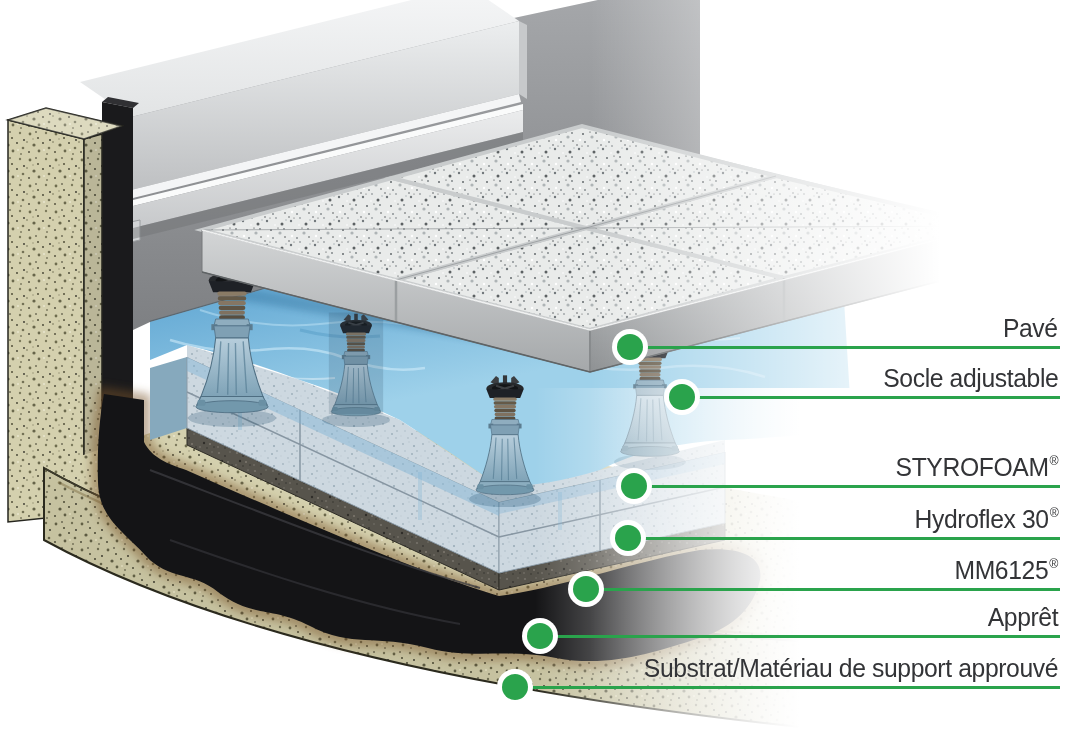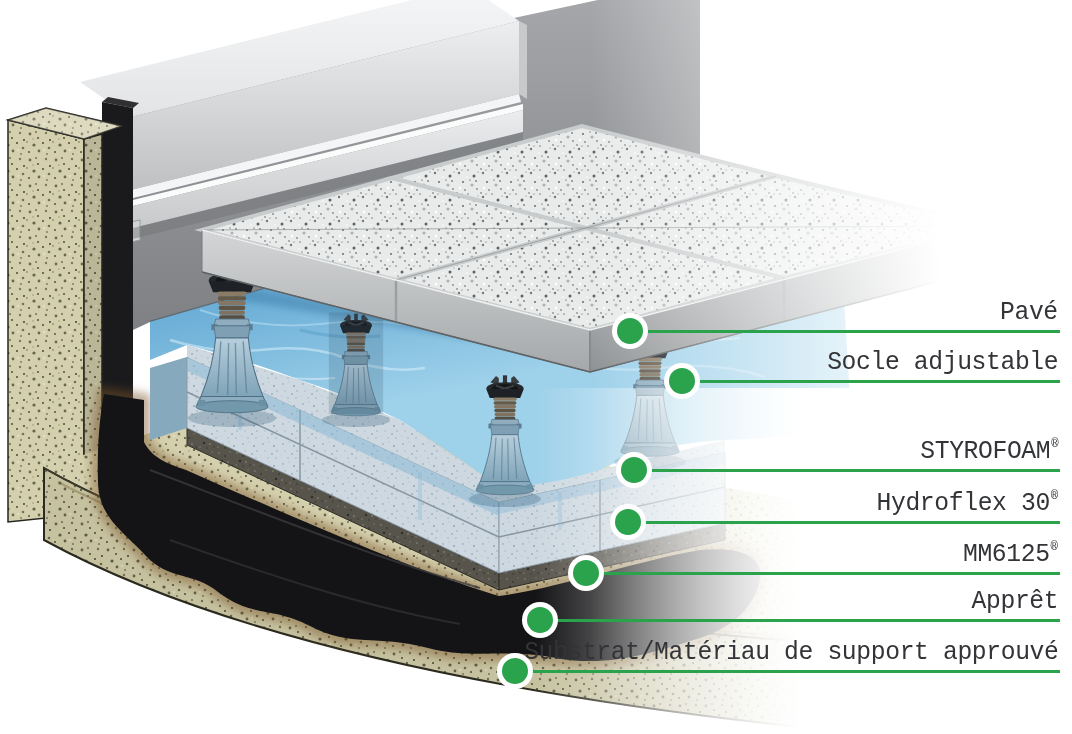--- a/index.html
+++ b/index.html
@@ -1,19 +1,19 @@
 <!DOCTYPE html>
 <html style="--green: #2aa34c; --label-color: #333437;"><head>
 <meta charset="utf-8">
 <style>
   html,body{margin:0;padding:0;background:#ffffff;}
   #stage{position:relative;width:1072px;height:734px;background:#fff;overflow:hidden;
          font-family:"Liberation Sans",sans-serif;}
   #art{position:absolute;left:0;top:0;width:1072px;height:734px;}
-  #callouts{position:absolute;left:0;top:0;width:1072px;height:689px;font-family:Liberation Mono, monospace;}
+  #callouts{position:absolute;left:0;top:16px;width:1072px;height:689px;}
   .callout{position:absolute;height:0;}
   .callout .line{position:absolute;left:0;right:0;top:-1.5px;height:3px;background:var(--green,#2aa34c);}
   .callout .dot{position:absolute;left:-13px;top:-13px;width:26px;height:26px;border-radius:50%;
                 background:var(--green,#2aa34c);box-shadow:0 0 0 5px #ffffff;}
   .callout .label{position:absolute;right:2px;bottom:6px;white-space:nowrap;line-height:1;
                   font-size:26px;letter-spacing:-0.4px;color:var(--label-color,#333437);
                   transform:scaleX(.95);transform-origin:100% 100%;}
   .callout .label sup{font-size:13px;position:relative;top:-1px;margin-left:1px;}
 </style>
 </head>

